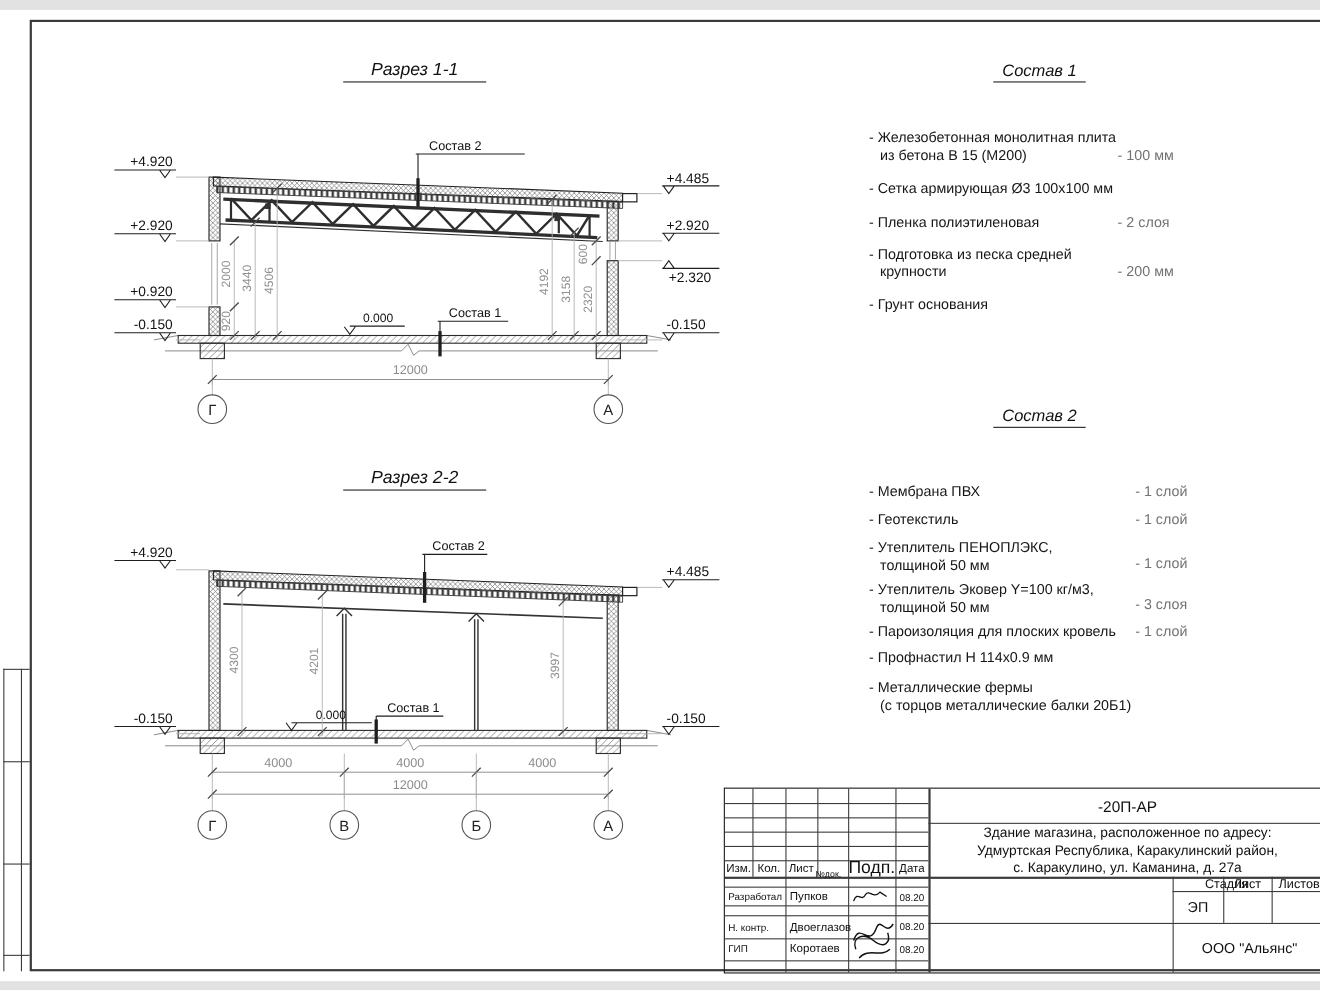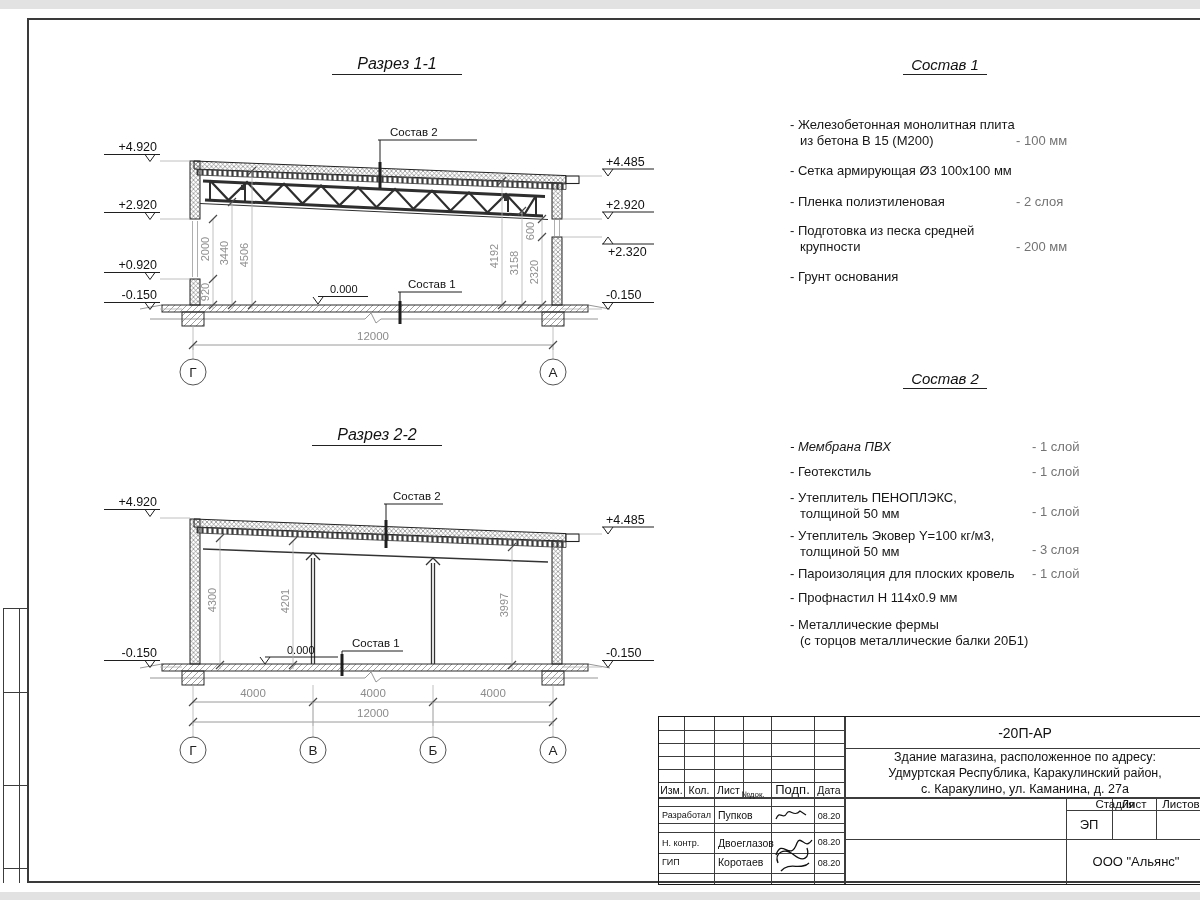--- a/index.html
+++ b/index.html
@@ -50,39 +50,39 @@
 
 <div class="side">
   <div class="vl" style="left:3px;top:608px;height:275px;"></div>
   <div class="vl" style="left:19px;top:608px;height:275px;"></div>
   <div class="hl" style="left:3px;top:608px;width:24px;"></div>
   <div class="hl" style="left:3px;top:692px;width:24px;"></div>
   <div class="hl" style="left:3px;top:785px;width:24px;"></div>
   <div class="hl" style="left:3px;top:868px;width:24px;"></div>
 </div>
 
-<div class="sec-title" style="left:332px;top:55px;font-style:italic;">Разрез 1-1</div>
+<div class="sec-title" style="left:312px;top:55px;font-style:italic;">Разрез 1-1</div>
 <div class="sec-title" style="left:312px;top:426px;">Разрез 2-2</div>
 
 <div class="list-head" style="left:903px;top:56px;">Состав 1</div>
 <div class="list-head" style="left:903px;top:370px;">Состав 2</div>
 
 <div>
   <div class="li-name" style="left:790px;top:117px;"><span>- Железобетонная  монолитная плита</span><br><span class="l2">из бетона В 15 (М200)</span></div>
   <div class="li-val" style="left:1016px;top:133px;">- 100 мм</div>
   <div class="li-name" style="left:790px;top:163px;"><span>- Сетка армирующая Ø3 100х100 мм</span></div>
   <div class="li-name" style="left:790px;top:194px;"><span>- Пленка полиэтиленовая</span></div>
   <div class="li-val" style="left:1016px;top:194px;">-  2 слоя</div>
   <div class="li-name" style="left:790px;top:223px;"><span>- Подготовка из песка средней</span><br><span class="l2">крупности</span></div>
   <div class="li-val" style="left:1016px;top:239px;">- 200 мм</div>
   <div class="li-name" style="left:790px;top:269px;"><span>- Грунт основания</span></div>
 </div>
 
 <div>
-  <div class="li-name" style="left:790px;top:439px;font-style:italic;"><span>- Мембрана ПВХ</span></div>
+  <div class="li-name" style="left:790px;top:439px;"><span>- Мембрана ПВХ</span></div>
   <div class="li-val" style="left:1032px;top:439px;">- 1 слой</div>
   <div class="li-name" style="left:790px;top:464px;"><span>- Геотекстиль</span></div>
   <div class="li-val" style="left:1032px;top:464px;">- 1 слой</div>
   <div class="li-name" style="left:790px;top:490px;"><span>- Утеплитель ПЕНОПЛЭКС,</span><br><span class="l2">толщиной 50 мм</span></div>
   <div class="li-val" style="left:1032px;top:504px;">- 1 слой</div>
   <div class="li-name" style="left:790px;top:528px;"><span>- Утеплитель Эковер Y=100 кг/м3,</span><br><span class="l2">толщиной 50 мм</span></div>
   <div class="li-val" style="left:1032px;top:542px;">- 3 слоя</div>
   <div class="li-name" style="left:790px;top:566px;"><span>- Пароизоляция для плоских кровель</span></div>
   <div class="li-val" style="left:1032px;top:566px;">- 1 слой</div>
   <div class="li-name" style="left:790px;top:590px;"><span>- Профнастил Н 114х0.9 мм</span></div>
@@ -343,21 +343,21 @@
   <div class="hl" style="left:0;top:115px;width:185px;"></div>
   <div class="hl" style="left:0;top:136px;width:185px;"></div>
   <div class="hl" style="left:0;top:156px;width:185px;"></div>
   <div class="hl" style="left:407px;top:93px;width:140px;"></div>
   <div class="hl" style="left:185px;top:122px;width:362px;"></div>
 
   <div class="cell c" style="left:0;top:65px;width:25px;height:15px;font-size:10.5px;">Изм.</div>
   <div class="cell c" style="left:25px;top:65px;width:30px;height:15px;font-size:10.5px;">Кол.</div>
   <div class="cell c" style="left:55px;top:65px;width:29px;height:15px;font-size:10.5px;">Лист</div>
   <div class="cell c" style="left:80px;top:65px;width:28px;height:25px;font-size:8px;">№док.</div>
-  <div class="cell c" style="left:112px;top:65px;width:43px;height:15px;font-size:13px;">Подп.</div>
+  <div class="cell c" style="left:112px;top:65px;width:43px;height:15px;font-size:16px;">Подп.</div>
   <div class="cell c" style="left:155px;top:65px;width:30px;height:15px;font-size:10.5px;">Дата</div>
 
   <div class="cell" style="left:3px;top:93px;font-size:9px;">Разработал</div>
   <div class="cell" style="left:59px;top:92px;font-size:10.5px;">Пупков</div>
   <div class="cell c" style="left:155px;top:91px;width:30px;height:15px;font-size:9px;">08.20</div>
   <div class="cell" style="left:3px;top:121px;font-size:9px;">Н. контр.</div>
   <div class="cell" style="left:59px;top:120px;font-size:10.5px;">Двоеглазов</div>
   <div class="cell c" style="left:155px;top:117px;width:30px;height:15px;font-size:9px;">08.20</div>
   <div class="cell" style="left:3px;top:140px;font-size:9px;">ГИП</div>
   <div class="cell" style="left:59px;top:139px;font-size:10.5px;">Коротаев</div>

